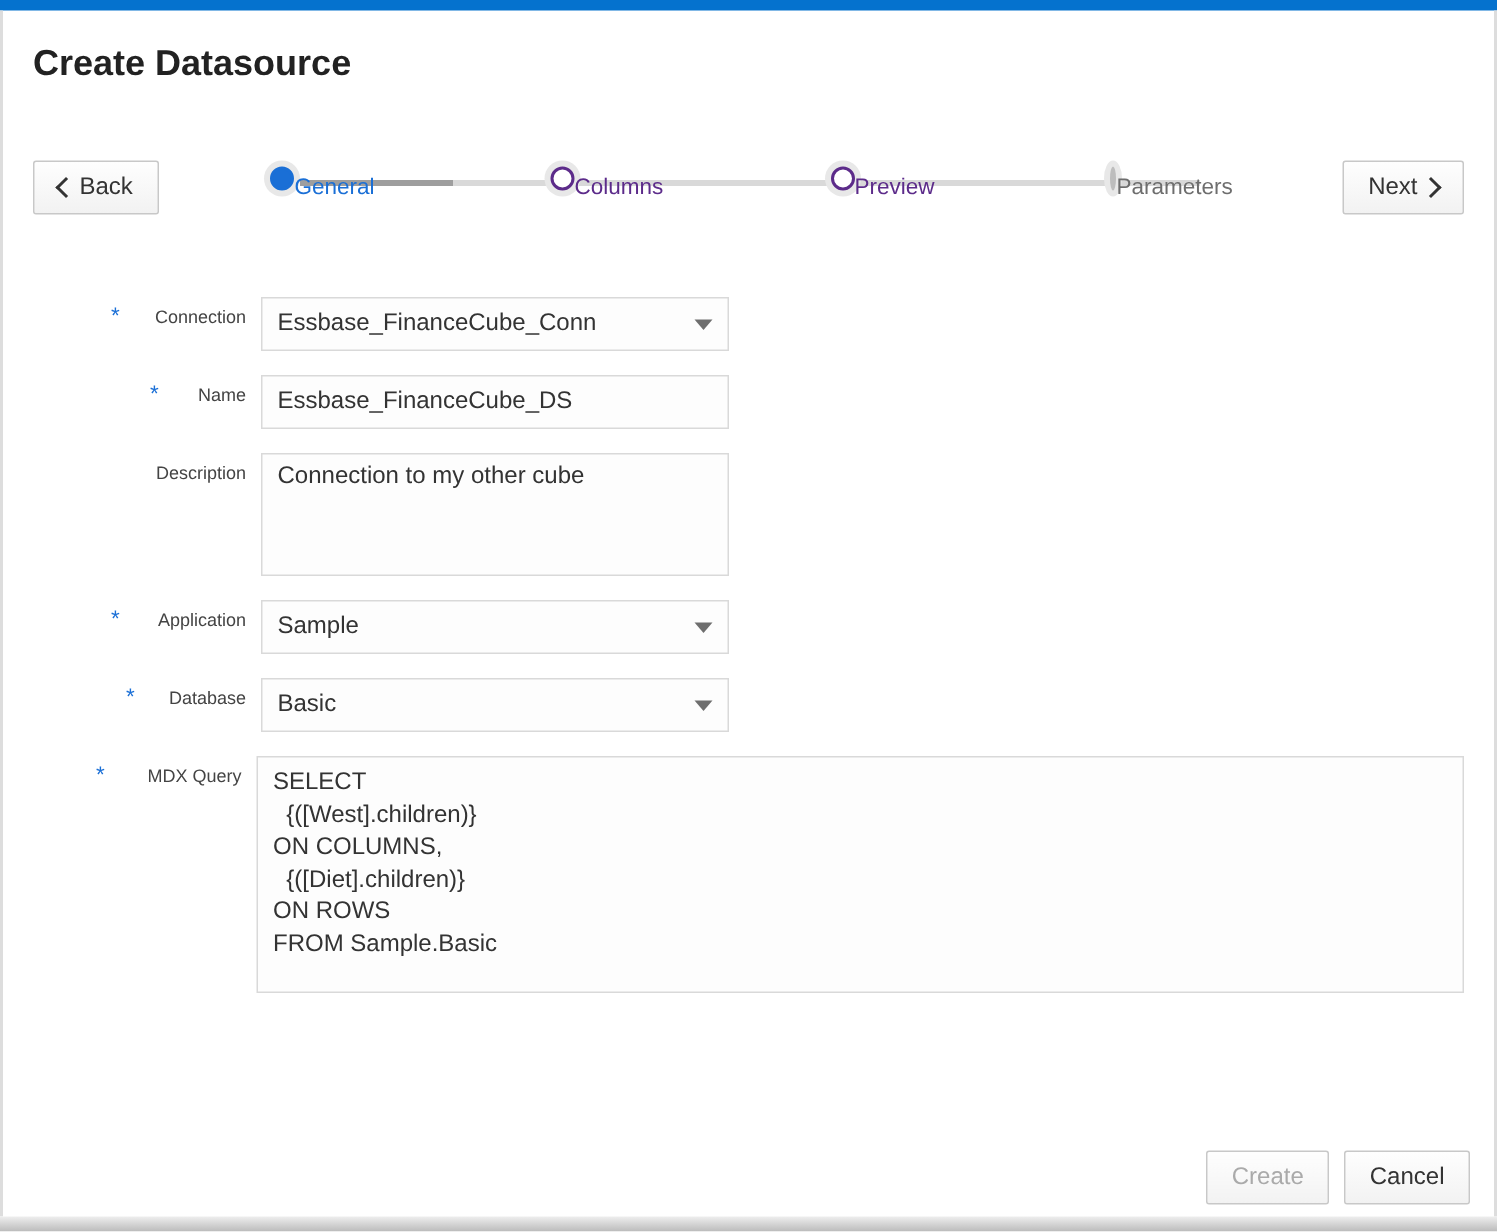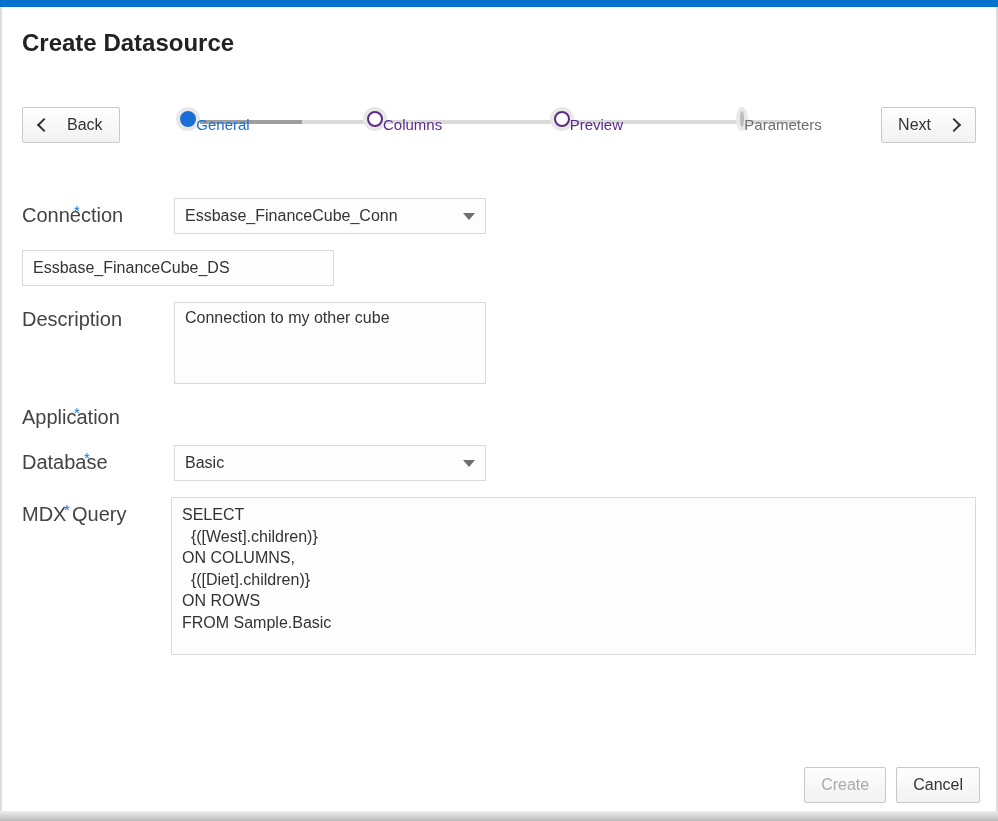--- a/index.html
+++ b/index.html
@@ -32,21 +32,21 @@
   .navrow {
     display:flex;
     align-items:flex-start;
     margin-top:50px;
     width:100%;
   }
   .btn {
     display:inline-flex;
     align-items:center;
     justify-content:center;
-    gap:18px;
+    gap:4px;
     height:36px;
     padding:0 16px;
     font-size:16px;
     color:#333;
     background:linear-gradient(#fefefe,#f2f2f2);
     border:1px solid #c8c8c8;
     border-radius:2px;
     cursor:pointer;
     user-select:none;
   }
@@ -136,24 +136,24 @@
   .form {
     margin-top:55px;
   }
   .row {
     display:flex;
     align-items:flex-start;
     margin-bottom:16px;
   }
   .lbl {
     width:152px;
-    text-align:left;
+    text-align:right;
     padding-right:10px;
     padding-top:6px;
-    font-size:20px;
+    font-size:12px;
     color:#444;
     position:relative;
   }
   .req::before {
     content:"*";
     color:#1a6fd6;
     position:absolute;
     left:40px;
     top:4px;
     font-size:15px;
@@ -281,36 +281,43 @@
       <div class="lbl req near2">Connection</div>
       <div class="field">
         <div class="select">
           <span>Essbase_FinanceCube_Conn</span>
           <span class="tri"></span>
         </div>
       </div>
     </div>
 
     <div class="row">
+      <div class="lbl req near">Name</div>
       <div class="field">
         <div class="textinput">
           <span>Essbase_FinanceCube_DS</span>
         </div>
       </div>
     </div>
 
     <div class="row">
       <div class="lbl">Description</div>
       <div class="field">
         <div class="textarea"><span>Connection to my other cube</span></div>
       </div>
     </div>
 
     <div class="row">
       <div class="lbl req near2">Application</div>
+      <div class="field">
+        <div class="select">
+          <span>Sample</span>
+          <span class="tri"></span>
+        </div>
+      </div>
     </div>
 
     <div class="row">
       <div class="lbl req near3">Database</div>
       <div class="field">
         <div class="select">
           <span>Basic</span>
           <span class="tri"></span>
         </div>
       </div>

